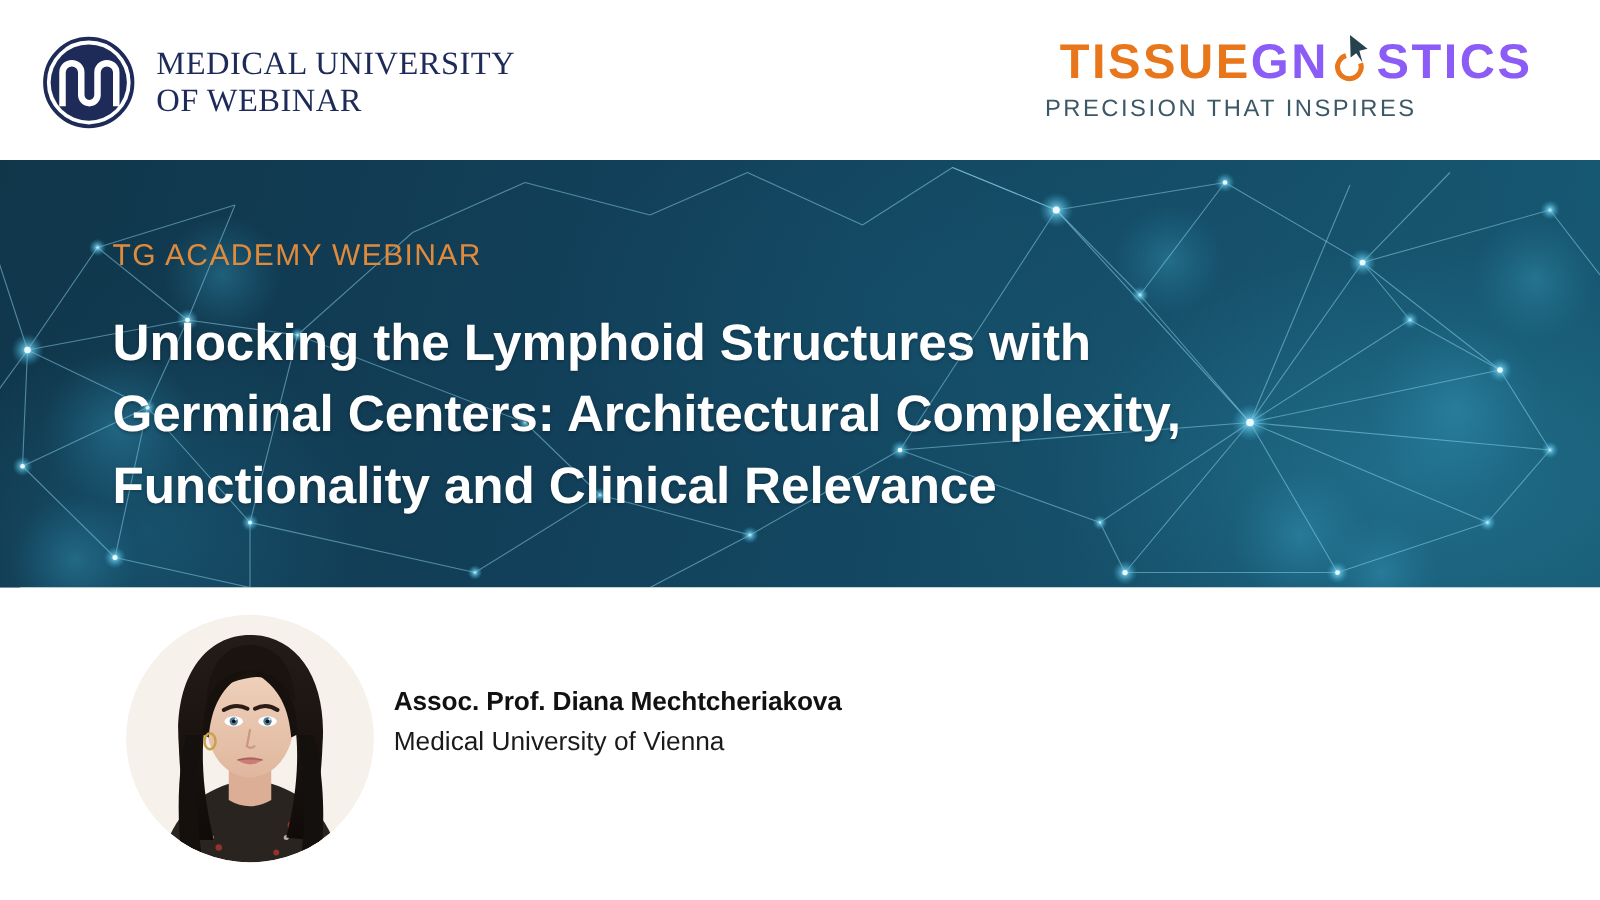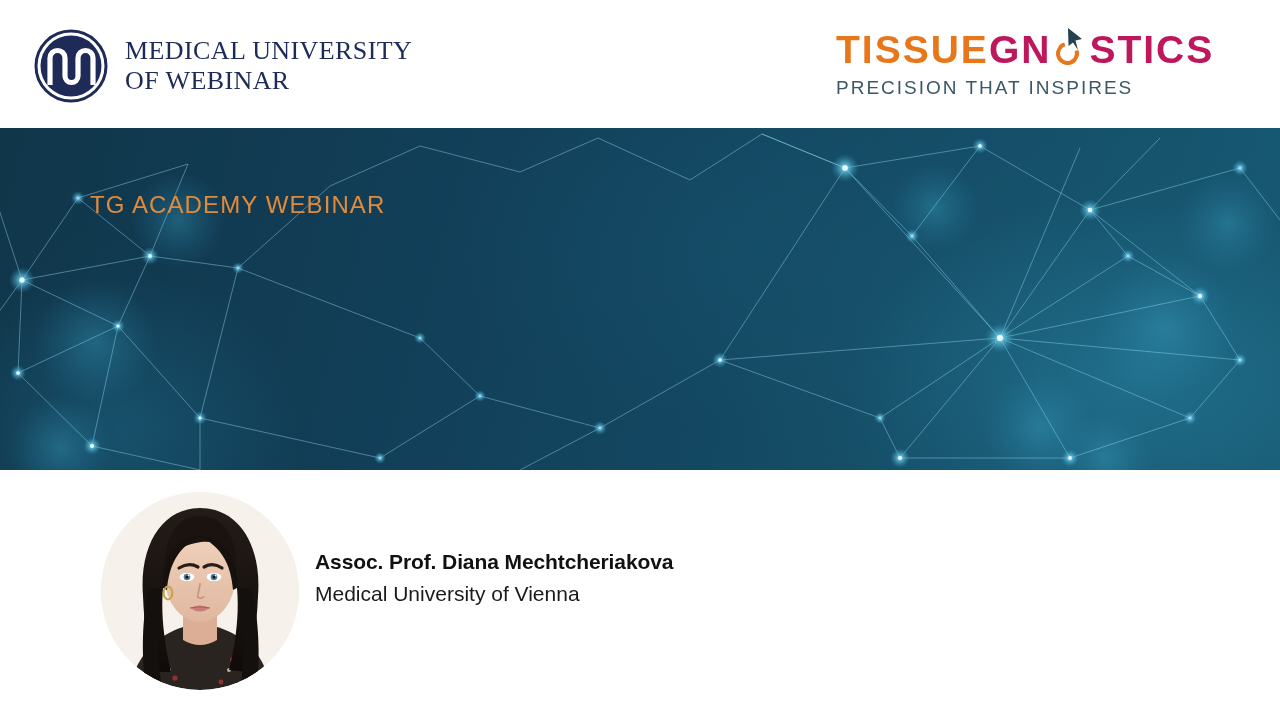--- a/index.html
+++ b/index.html
@@ -64,30 +64,30 @@
   #tissuegnostics-logo {
     position: absolute;
     left: 836px;
     top: 28px;
     width: 390px;
     height: 72px;
   }
   #tg-wordmark {
     display: flex;
     align-items: center;
-    justify-content: flex-start;
+    justify-content: flex-end;
     height: 44px;
     font-size: 39px;
     font-weight: 700;
     letter-spacing: 2.0px;
     line-height: 44px;
     white-space: nowrap;
   }
   .tg-orange { color: #E8761B; }
-  .tg-navy   { color: #be185d; }
+  .tg-navy   { color: #8b5cf6; }
   .tg-o-wrap {
     position: relative;
     display: inline-block;
     width: 38px;
     height: 44px;
     vertical-align: middle;
   }
   .tg-o-ring {
     position: absolute;
     left: 5px;
@@ -336,20 +336,25 @@
           <circle cx="1200" cy="168" r="2.2"></circle>
         <circle cx="900" cy="330" r="2.1"></circle>
           <circle cx="720" cy="232" r="1.8"></circle>
         <circle cx="980" cy="18" r="1.8"></circle>
           <circle cx="1070" cy="330" r="1.9"></circle>
       </g>
     </svg>
 
     <div id="banner-text">
       <div id="eyebrow">TG ACADEMY WEBINAR</div>
+      <h1 id="webinar-title">
+        <span class="tl">Unlocking the Lymphoid Structures with</span>
+        <span class="tl">Germinal Centers: Architectural Complexity,</span>
+        <span class="tl">Functionality and Clinical Relevance</span>
+      </h1>
     </div>
   </div>
 
   <div id="speaker-block">
 
     <div id="speaker-photo">
       <svg viewBox="0 0 198 198" width="198" height="198" aria-hidden="true">
         <defs>
           <clipPath id="circClip">
               <circle cx="99" cy="99" r="99"></circle>

